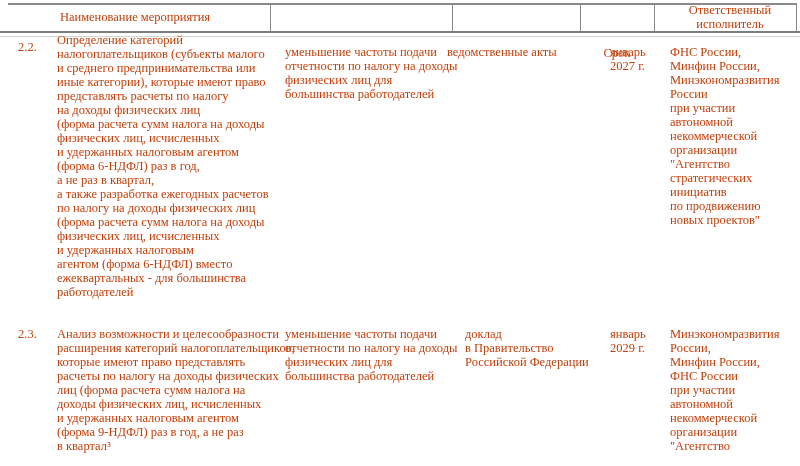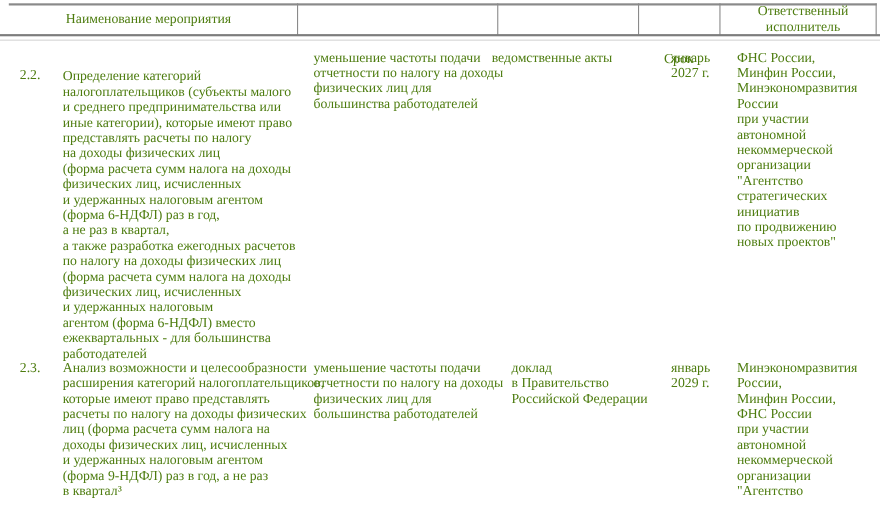--- a/index.html
+++ b/index.html
@@ -7,21 +7,21 @@
     padding: 0;
     background: #ffffff;
   }
   .page {
     position: relative;
     width: 800px;
     height: 466px;
     background: #ffffff;
     overflow: hidden;
     font-family: "Liberation Serif", "DejaVu Serif", serif;
-    color: #4d7c0f;
+    color: #c2410c;
     font-size: 12.5px;
     line-height: 14px;
   }
 
   
   .t-top-border {
     position: absolute;
     left: 8px;
     top: 3px;
     width: 789px;
@@ -72,22 +72,22 @@
   .hc-2 { left: 270px; width: 182px; }
   .hc-3 { left: 452px; width: 128px; }
   .hc-4 { left: 580px; width: 74px; margin-top: 36px;  }
   .hc-5 { left: 646px; width: 168px; }
 
   
   .cell {
     position: absolute;
     white-space: pre-line;
   }
-  .row-22 .c-num  { left: 18px;  top: 61px;  width: 34px;  }
-  .row-22 .c-name { left: 57px;  top: 62px;  width: 252px; }
+  .row-22 .c-num  { left: 18px;  top: 40px;  width: 34px;  }
+  .row-22 .c-name { left: 57px;  top: 33px;  width: 252px; }
   .row-22 .c-res  { left: 285px; top: 45px;  width: 190px; }
   .row-22 .c-doc  { left: 447px; top: 45px;  width: 150px; }
   .row-22 .c-term { left: 610px; top: 45px;  width: 60px;  }
   .row-22 .c-resp { left: 670px; top: 45px;  width: 135px; }
 
   .row-23 .c-num  { left: 18px;  top: 327px; width: 34px;  }
   .row-23 .c-name { left: 57px;  top: 327px; width: 255px; }
   .row-23 .c-res  { left: 285px; top: 327px; width: 190px; }
   .row-23 .c-doc  { left: 465px; top: 327px; width: 160px; }
   .row-23 .c-term { left: 610px; top: 327px; width: 60px;  }

